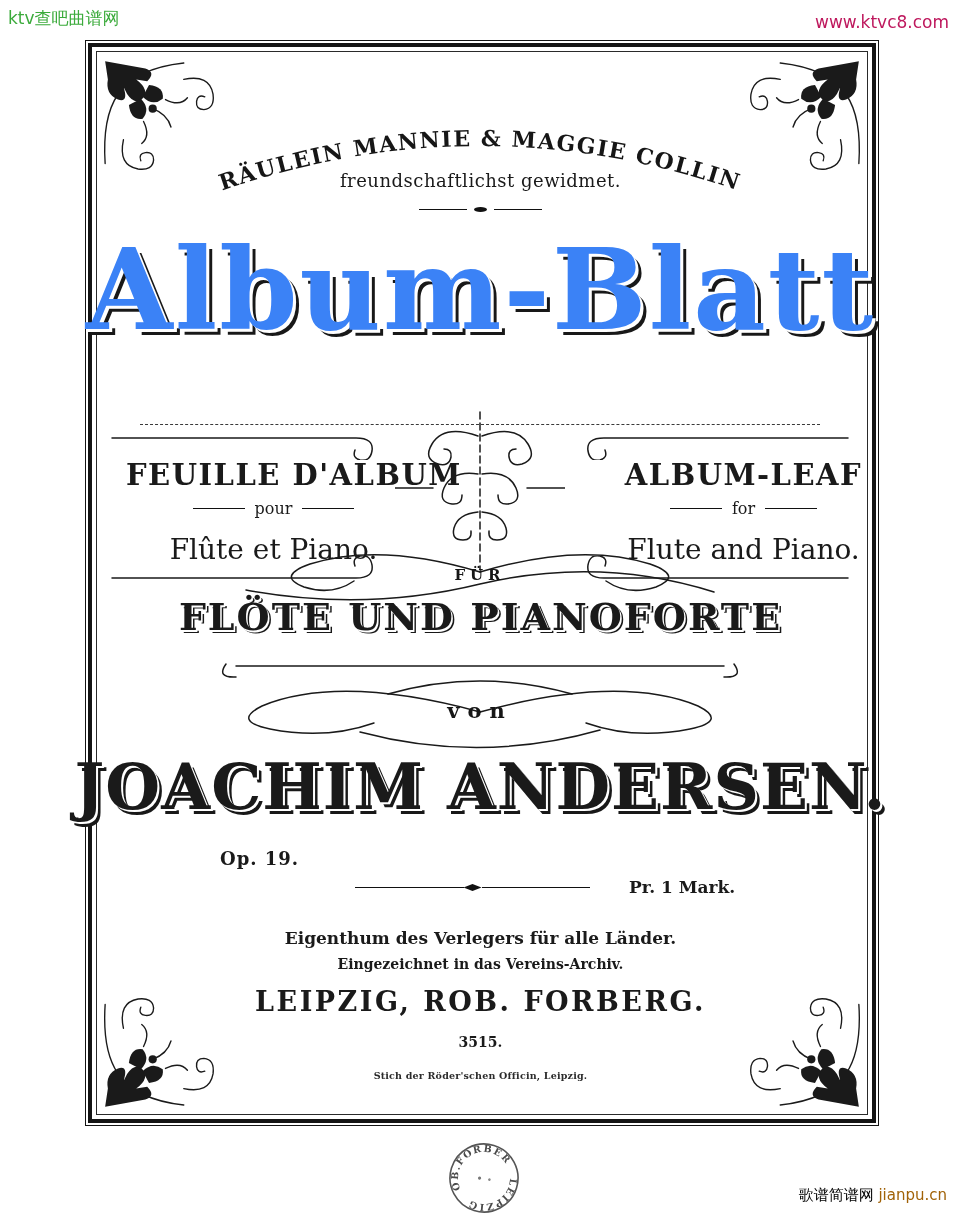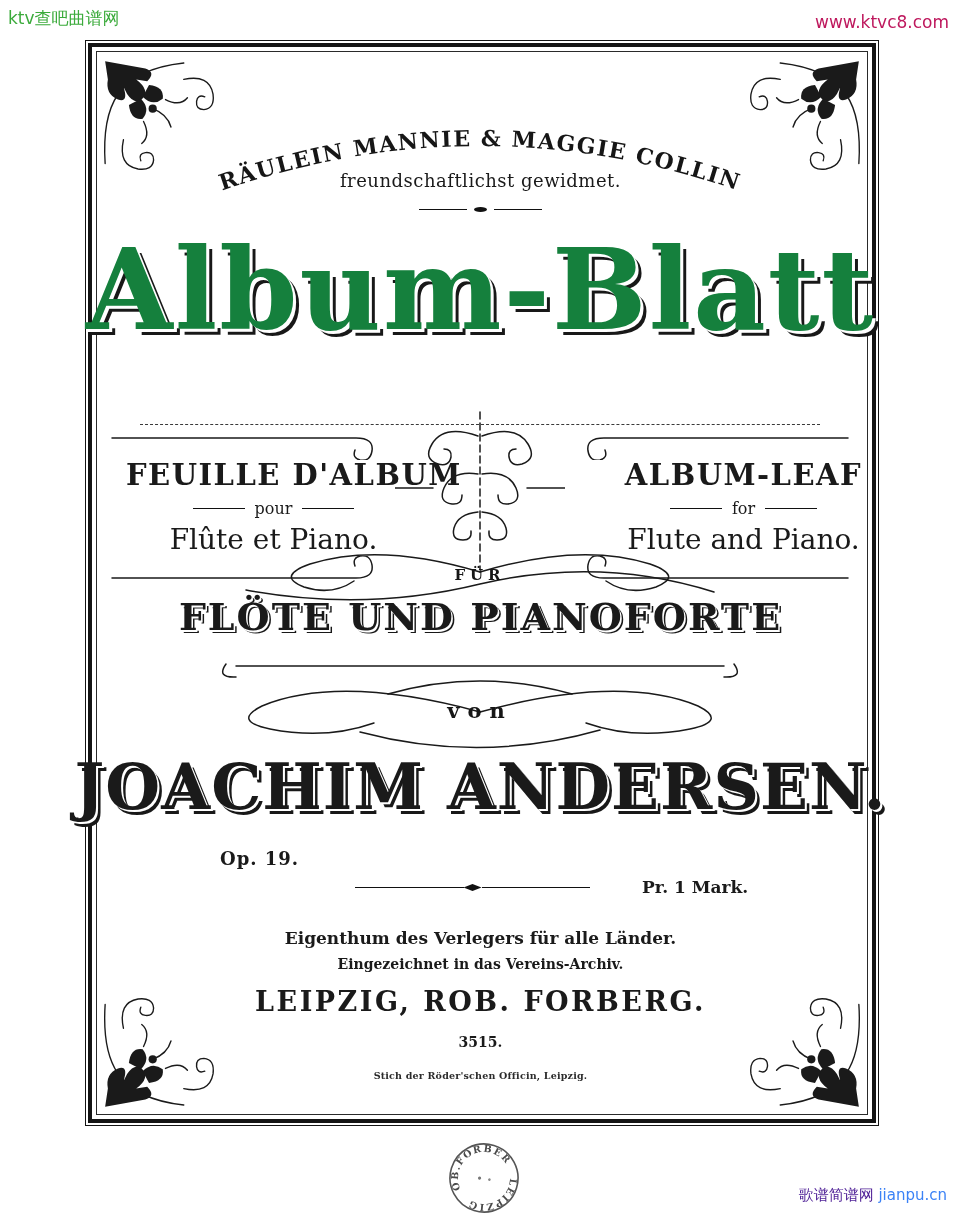--- a/index.html
+++ b/index.html
@@ -30,50 +30,50 @@
 
   
   .ded-text{font:700 22px "DejaVu Serif", serif;letter-spacing:1.5px;fill:#161616;}
   .gewidmet{top:170px;font-size:18px;letter-spacing:0.5px;}
   .divider1{top:207px;left:0;right:0;display:flex;justify-content:center;align-items:center;gap:7px;}
   .d1-line{width:48px;border-top:1.3px solid #111;}
   .d1-dot{width:13px;height:5px;background:#111;border-radius:50%;}
 
   .main-title{
     top:228px;font-size:112px;font-weight:700;line-height:1.1;letter-spacing:2px;
-    color:#15803d;text-shadow:3px 3px 0 #ffffff,6px 6px 0 #181818;
+    color:#3b82f6;text-shadow:3px 3px 0 #ffffff,6px 6px 0 #181818;
   }
   .dash-rule{top:424px;left:140px;width:680px;border-top:1.5px dashed #3a3a3a;}
 
   .orn-stroke{fill:none;stroke:#1a1a1a;stroke-width:1.5;stroke-linecap:round;}
   .orn-fill{fill:#1a1a1a;}
 
   .block{position:absolute;top:458px;width:295px;text-align:center;padding-left:28px;}
   .block.left{left:98px;}
   .block.right{left:568px;}
   .block-title{font-size:29px;font-weight:700;letter-spacing:1.5px;white-space:nowrap;}
   .conn-row{display:flex;justify-content:center;align-items:center;gap:10px;margin-top:7px;}
   .conn-line{width:52px;border-top:1.3px solid #111;}
   .conn-word{font-size:16px;}
-  .block-sub{font-size:28px;margin-top:5px;white-space:nowrap;}
+  .block-sub{font-size:28px;margin-top:15px;white-space:nowrap;}
 
   .fuer-text{font:700 15px "DejaVu Serif", serif;letter-spacing:5px;fill:#161616;}
   .von-text{font:700 21px "DejaVu Serif", serif;letter-spacing:8px;fill:#161616;}
 
   .instrumentation{
     top:594px;font-size:38px;font-weight:700;letter-spacing:2px;
     text-shadow:1.5px 1.5px 0 #ffffff,3px 3px 0 #181818;
   }
   .composer{
     top:750px;font-size:63px;font-weight:700;letter-spacing:1px;white-space:nowrap;
     text-shadow:2px 2px 0 #ffffff,4.5px 4.5px 0 #181818;
   }
 
   .opus{left:220px;top:848px;font-size:18px;font-weight:700;letter-spacing:1px;}
-  .price{left:642px;top:877px;font-size:17px;font-weight:700;text-align:right;}
+  .price{left:629px;top:877px;font-size:17px;font-weight:700;text-align:right;}
   .divider2{left:355px;top:884px;width:235px;display:flex;align-items:center;}
   .d2-line{flex:1;border-top:1.5px solid #111;}
   .d2-diamond{width:18px;height:7px;background:#111;clip-path:polygon(0 50%,50% 0,100% 50%,50% 100%);}
 
   .rights1{top:928px;font-size:17px;font-weight:700;}
   .rights2{top:956px;font-size:14px;font-weight:700;}
   .publisher{top:986px;font-size:27px;font-weight:700;letter-spacing:2.5px;}
   .plate{top:1034px;font-size:14px;font-weight:700;}
   .engraver{top:1070px;font-size:9.5px;font-weight:700;color:#2b2b2b;letter-spacing:0.2px;}
 
@@ -108,22 +108,22 @@
     </g>
     <g id="bracket-orn">
       <path class="orn-stroke" d="M4,8 H248 q18,0 16,13 q-2,11 -12,9 q-8,-2 -5,-10"></path>
     </g>
   </defs>
 </svg>
 
 <div class="abs wm wm-tl" style="color:#3cab3c">ktv查吧曲谱网</div>
 <div class="abs wm wm-tr" style="color:#be185d">www.ktvc8.com</div>
 <div class="abs wm wm-br">
-  <span style="color:#4c1d95">歌谱简谱网</span>
-  <span style="color:#3b82f6">jianpu.cn</span>
+  <span style="color:#000000">歌谱简谱网</span>
+  <span style="color:#a16207">jianpu.cn</span>
 </div>
 
 <div class="abs frame">
   <div class="frame-thick"></div>
   <div class="frame-thin"></div>
 </div>
 <svg class="corner tl" viewBox="0 0 140 140">
     <use href="#corner-orn"></use>
   </svg>
 <svg class="corner tr" viewBox="0 0 140 140">

